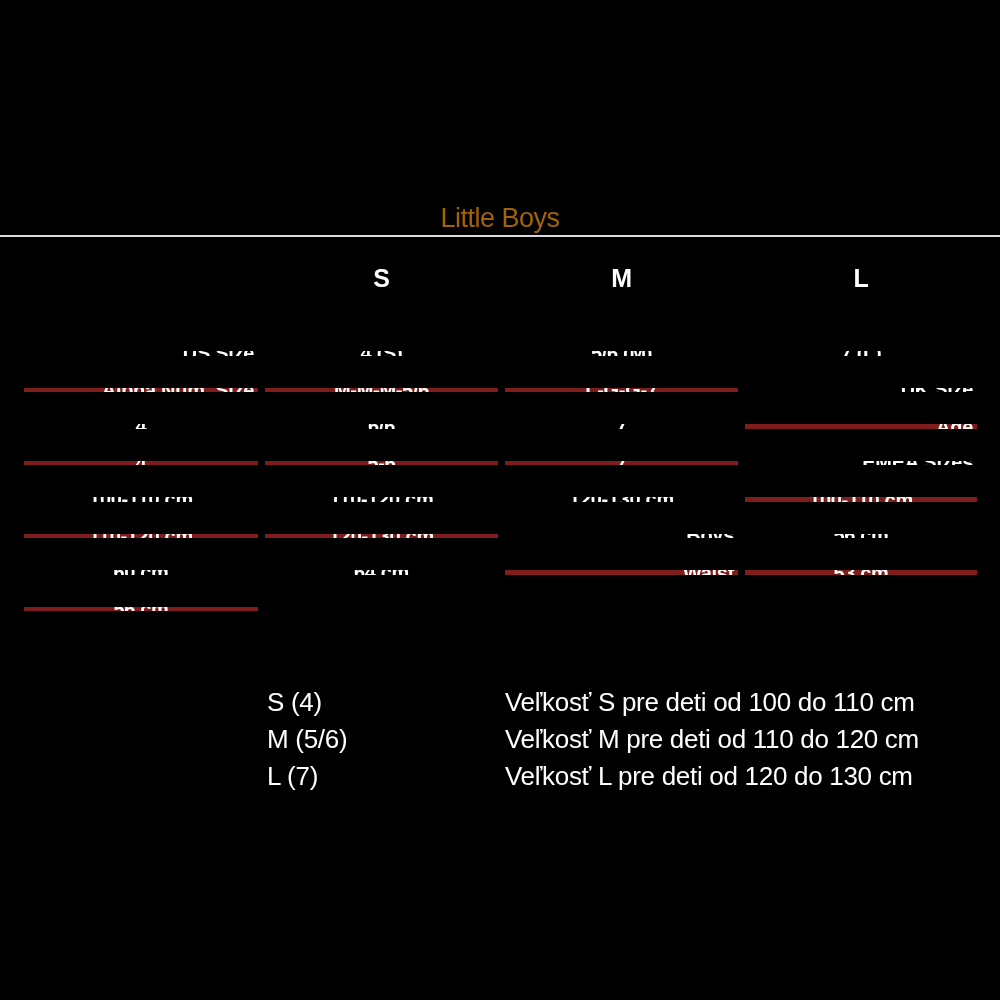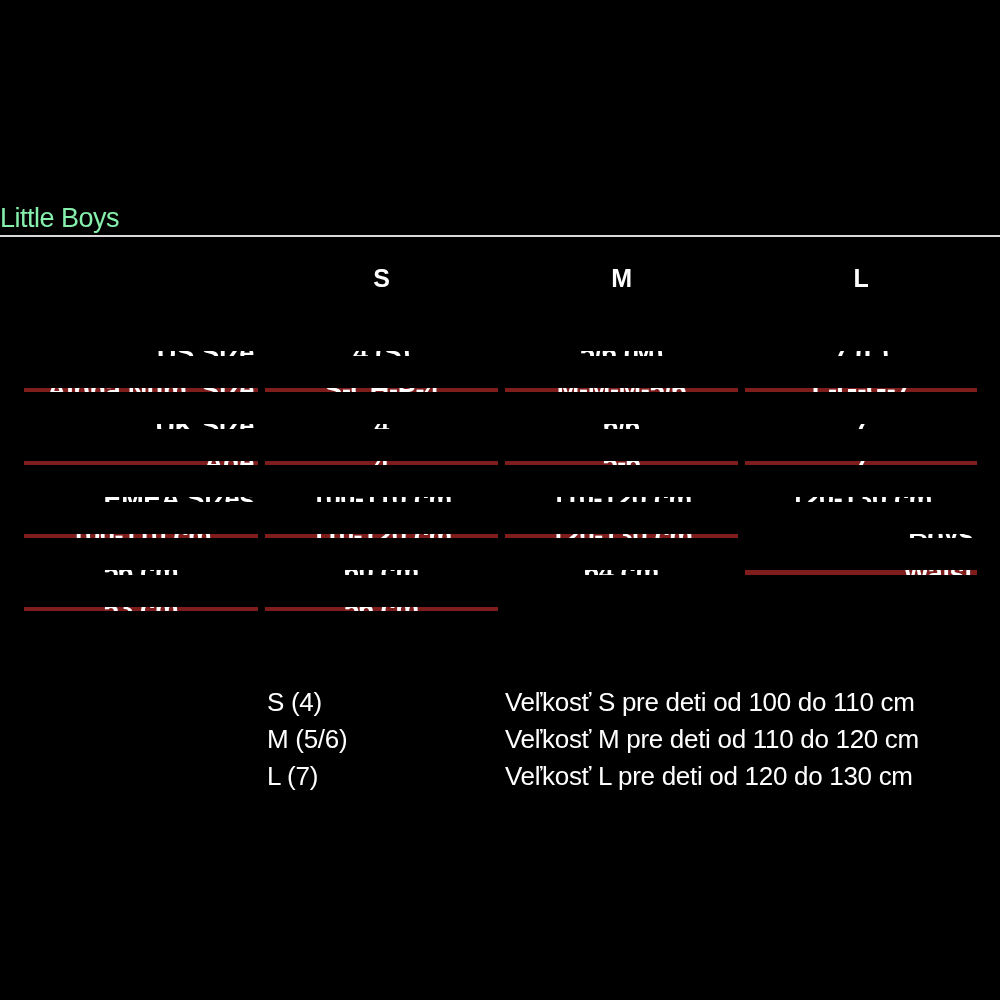--- a/index.html
+++ b/index.html
@@ -10,24 +10,25 @@
     color: #ffffff;
     position: relative;
     overflow: hidden;
   }
   .stage { position: absolute; inset: 0; }
 
   
   .chart-title {
     position: absolute;
     top: 203px; left: 0; width: 100%;
+    text-align: center;
     font-size: 27px;
     font-weight: 400;
     letter-spacing: -0.5px;
-    color: #86efac;
+    color: #a16207;
   }
   .divider {
     position: absolute;
     top: 235px; left: 0;
     width: 1000px; height: 2px;
     background: #d9d9d9;
   }
 
   
   .grid4 {
@@ -46,21 +47,21 @@
     display: flex; align-items: center; justify-content: center;
     font-size: 25px; font-weight: 700; letter-spacing: -0.3px;
   }
 
   .size-table {
     top: 319px;
     grid-auto-rows: 36.5px;
   }
   .cell {
     display: flex; align-items: center; justify-content: center;
-    font-size: 27px; font-weight: 700; letter-spacing: -0.3px;
+    font-size: 20px; font-weight: 700; letter-spacing: -0.3px;
     color: #ffffff;
     overflow: hidden;
     margin-top: 32px;
   }
   .cell.label { justify-content: flex-end; }
   .cell.label .band, .cell.label span { text-align: right; }
   .band {
     width: 100%; height: 31px; margin-top: 2px;
     display: flex; align-items: center; justify-content: center;
     background: #7f1d1d;
@@ -102,25 +103,20 @@
   <div class="grid4 size-table">
 
     <div class="cell label plain">US Size</div>
     <div class="cell">4 (S)</div>
     <div class="cell">5/6 (M)</div>
     <div class="cell">7 (L)</div>
 
     <div class="cell label">
         <div class="band">
           <span>Alpha Num. Size</span>
-        </div>
-      </div>
-    <div class="cell">
-        <div class="band">
-          <span>S-CH-P-4</span>
         </div>
       </div>
     <div class="cell">
         <div class="band">
           <span>M-M-M-5/6</span>
         </div>
       </div>
     <div class="cell">
         <div class="band">
           <span>L-G-G-7</span>

